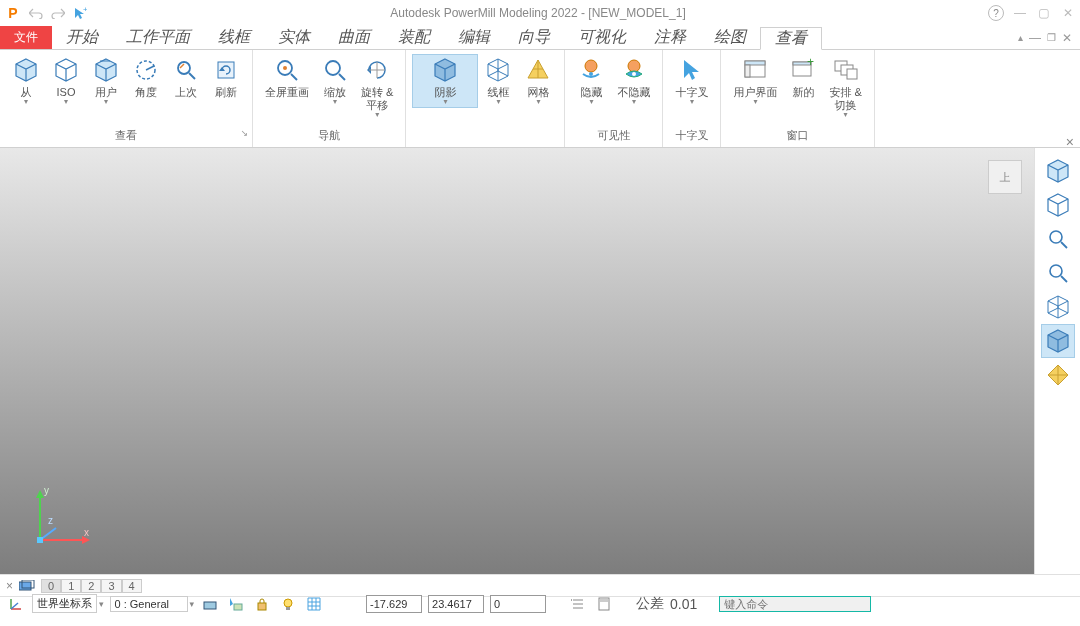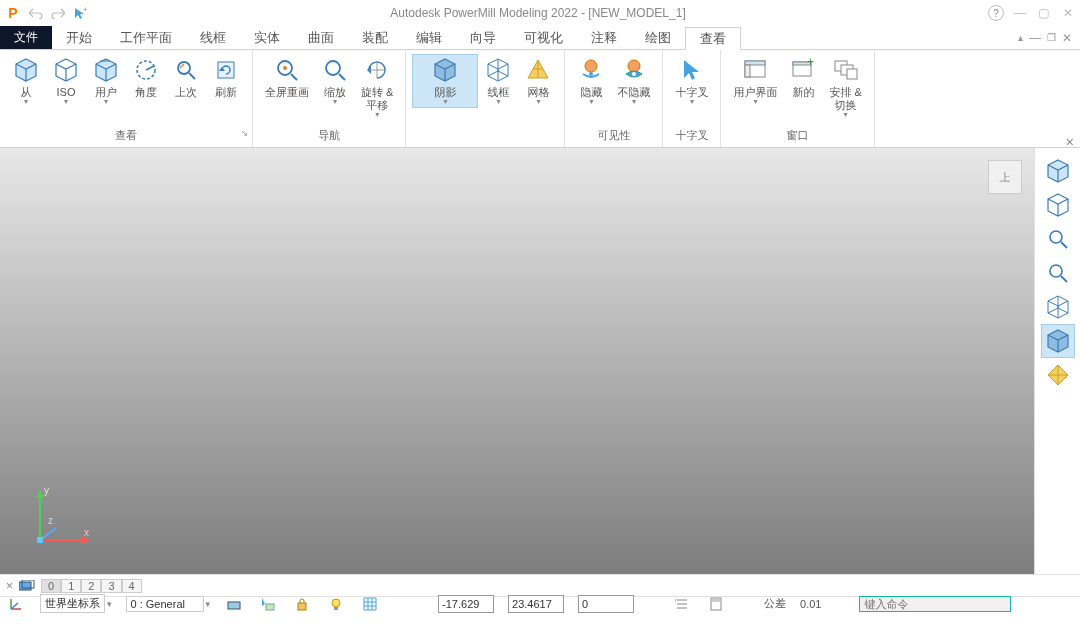--- a/index.html
+++ b/index.html
@@ -9,22 +9,22 @@
 .titlebar { height:26px; background:#fff; display:flex; align-items:center; padding:0 4px; }
 .titlebar .left { display:flex; align-items:center; gap:6px; }
 .titlebar .title { flex:1; text-align:center; color:#888; font-size:12px; }
 .titlebar .right { display:flex; align-items:center; gap:8px; color:#888; }
 .app-logo { width:18px; height:18px; display:flex; align-items:center; justify-content:center; color:#f57c00; font-weight:bold; font-size:14px; }
 .tb-ico { width:16px; height:16px; display:flex; align-items:center; justify-content:center; color:#bbb; cursor:pointer; }
 .help-circle { width:16px; height:16px; border:1px solid #bbb; border-radius:50%; display:flex; align-items:center; justify-content:center; font-size:10px; }
 
 
 .menubar { height:24px; display:flex; align-items:stretch; border-bottom:1px solid #d0d0d0; background:#fff; }
-.menu-file { background:#0f172a; color:#fff; padding:0 14px; display:flex; align-items:center; font-size:12px; }
-.menu-item { padding:0 14px; display:flex; align-items:center; color:#555; cursor:pointer; font-size:13px; }
+.menu-file { background:#ef4444; color:#fff; padding:0 14px; display:flex; align-items:center; font-size:12px; }
+.menu-item { padding:0 14px; display:flex; align-items:center; color:#555; cursor:pointer; font-size:16px;font-style:italic; }
 .menu-item.active { border:1px solid #d0d0d0; border-bottom:1px solid #fff; background:#fff; position:relative; top:1px; }
 .menubar .spacer { flex:1; }
 .menubar .wctrl { display:flex; align-items:center; gap:6px; padding-right:8px; color:#999; }
 
 
 .ribbon { height:98px; background:#fff; display:flex; border-bottom:1px solid #d0d0d0; }
 .rgroup { border-right:1px solid #e0e0e0; display:flex; flex-direction:column; }
 .rgroup .btns { flex:1; display:flex; align-items:flex-start; padding:4px 6px 0 6px; }
 .rgroup .glabel { text-align:center; font-size:11px; color:#666; padding:2px 0 4px 0; position:relative; }
 .rgroup .glabel .dlg { position:absolute; right:4px; top:2px; font-size:9px; color:#999; }
@@ -44,26 +44,26 @@
 .dock-btn { width:34px; height:34px; display:flex; align-items:center; justify-content:center; cursor:pointer; }
 .dock-btn.active { background:#cde6f7; border:1px solid #a5cde8; }
 
 
 .levels { height:22px; background:#fff; border-top:1px solid #e0e0e0; display:flex; align-items:center; padding:0 6px; gap:4px; }
 .levels .x { color:#888; cursor:pointer; }
 .lvl-tab { border:1px solid #ccc; padding:0 6px; font-size:11px; color:#666; background:#f5f5f5; cursor:pointer; }
 .lvl-tab.active { background:#e0e0e0; }
 
 
-.statusbar { height:14px; background:#fff; border-top:1px solid #e0e0e0; display:flex; align-items:center; padding:0 6px; gap:14px; }
+.statusbar { height:14px; background:#fff; border-top:1px solid #e0e0e0; display:flex; align-items:center; padding:0 6px; gap:6px; }
 .sb-ico { width:20px; height:20px; display:flex; align-items:center; justify-content:center; cursor:pointer; }
 .sb-sel { display:flex; align-items:center; gap:2px; }
 .sb-sel select, .sb-sel .selbox { border:1px solid #ccc; font-size:11px; padding:1px 4px; background:#fff; }
 .coord { border:1px solid #999; background:#fff; width:56px; height:18px; font-size:11px; padding:0 3px; display:flex; align-items:center; }
-.tol { font-size:11px; color:#555;text-align:right; }
+.tol { font-size:14px; color:#555;text-align:right; }
 .cmd-input { flex:0 0 110px; border:1px solid #14b8a6; background:#f0f0f0; font-size:11px; padding:1px 4px; color:#999; }
 
 svg { display:block; }
 </style>
 </head>
 <body>
 
 <div class="titlebar">
   <div class="left">
     <div class="app-logo">P</div>

